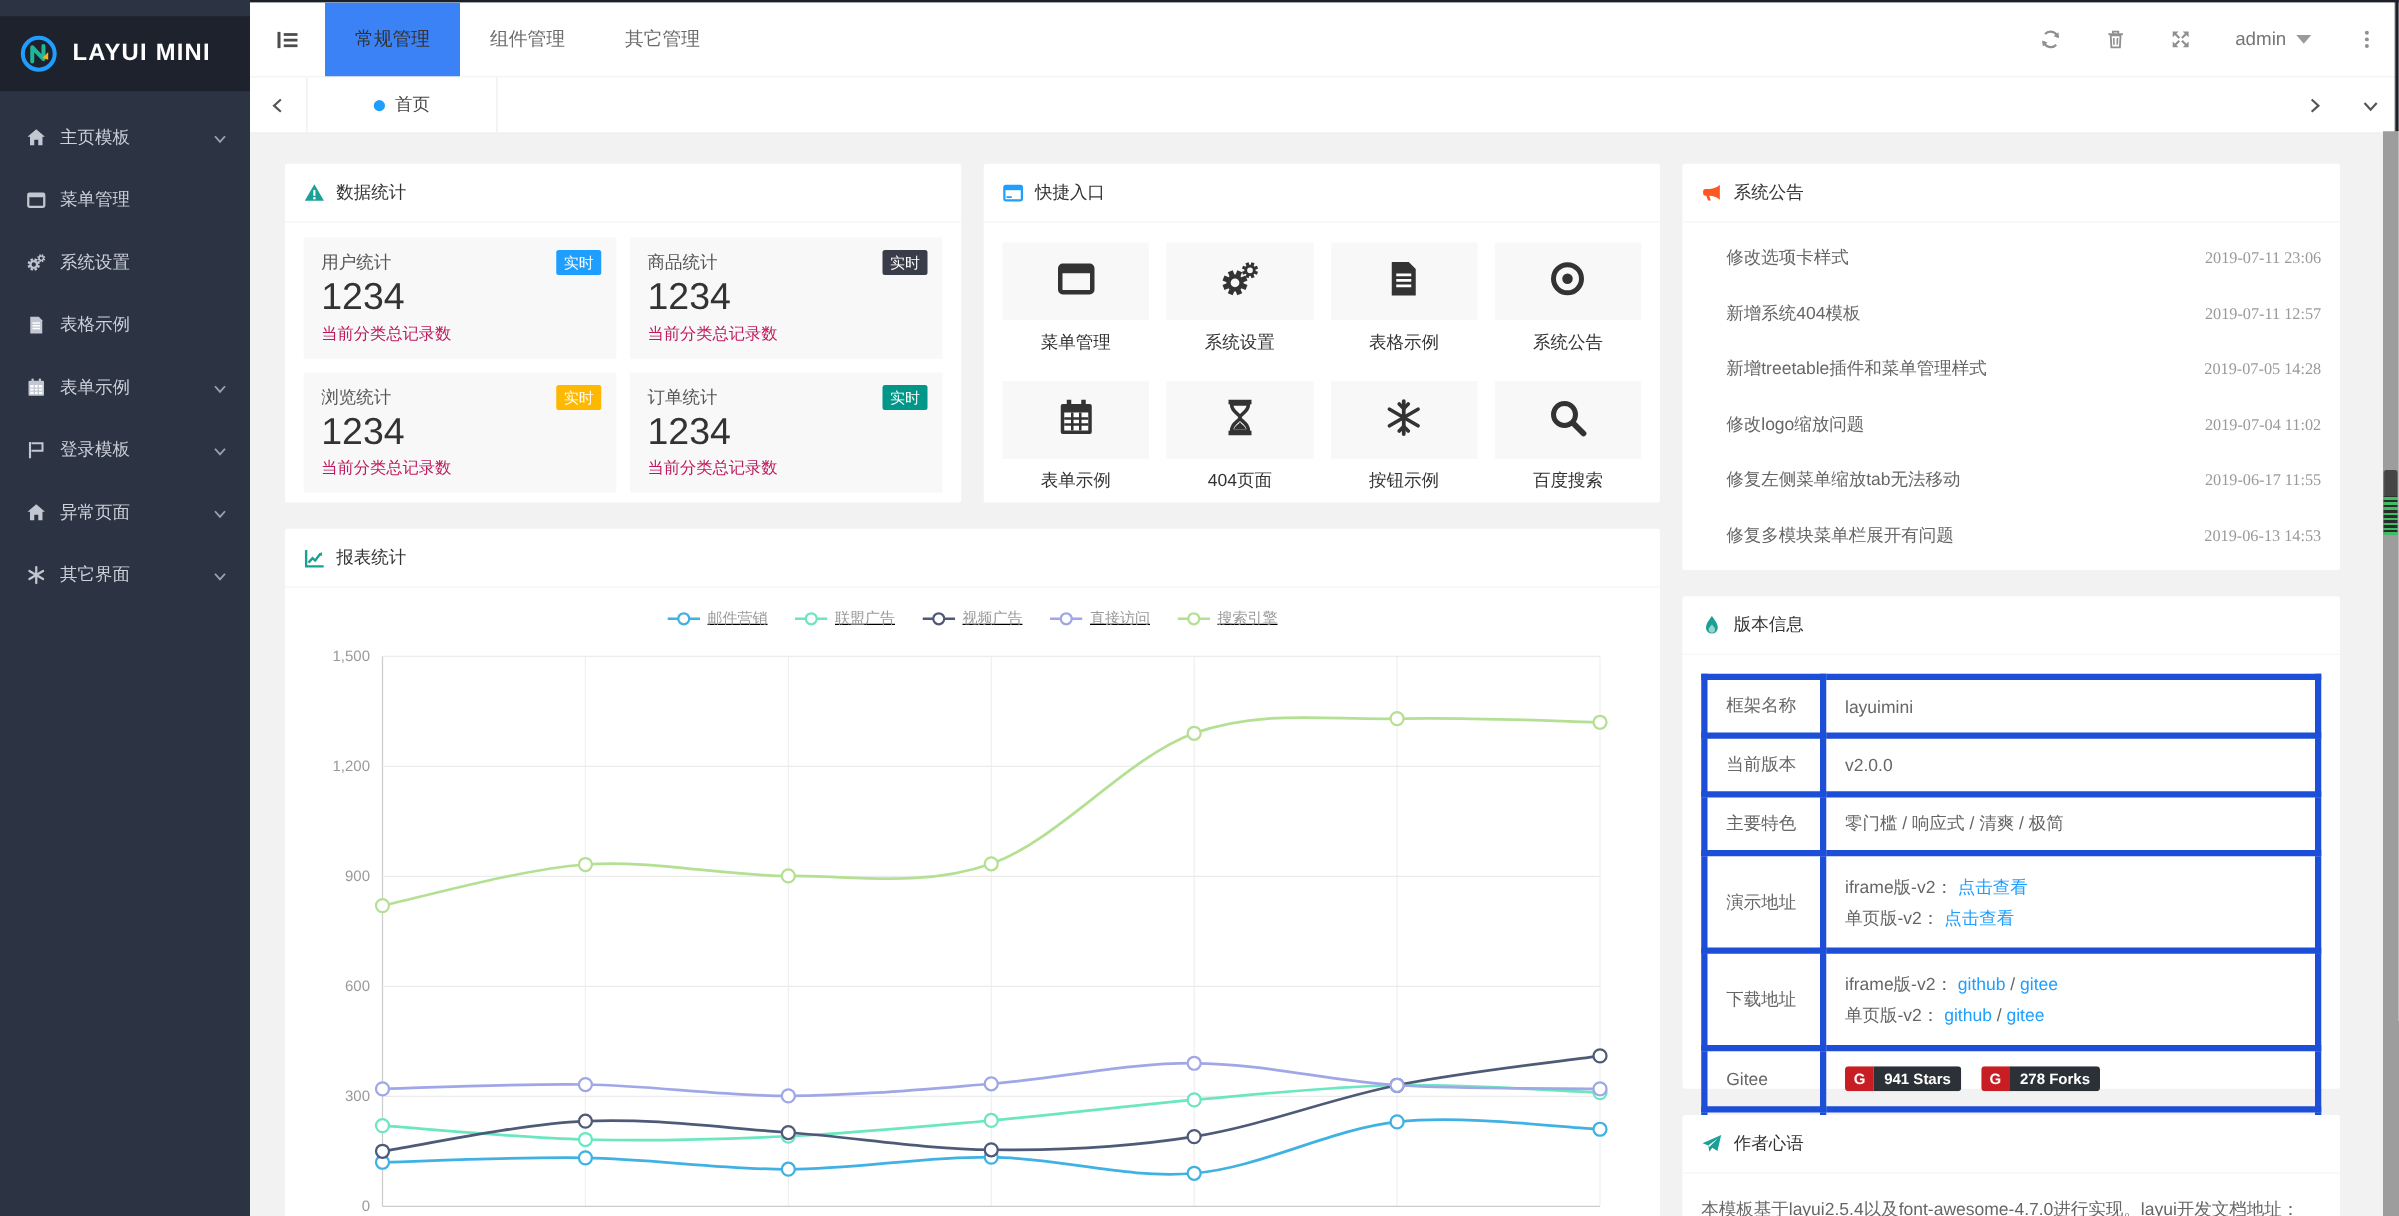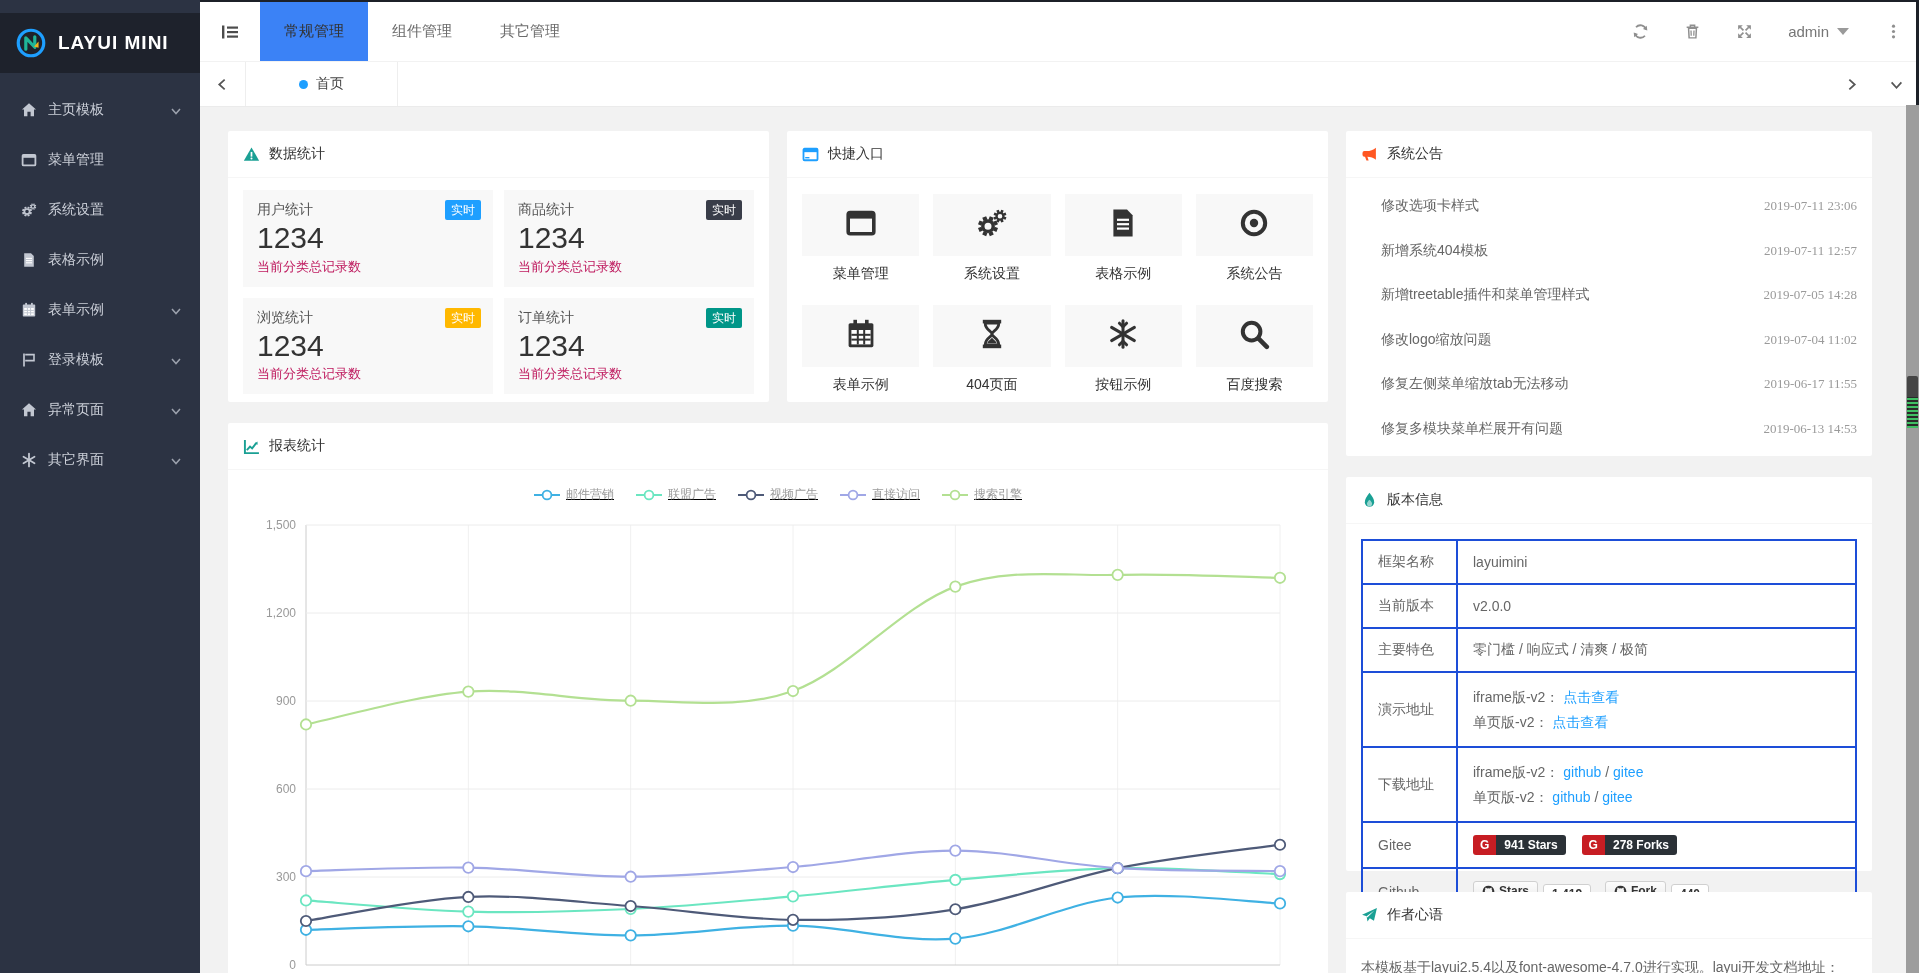--- a/index.html
+++ b/index.html
@@ -74,21 +74,21 @@
   
   .col-right { width:526px; display:flex; flex-direction:column; gap:21px; }
   .card-notice { height:325px; }
   .notice-list { padding:6px 15px; }
   .notice-row { height:44.5px; display:flex; align-items:center; justify-content:space-between; cursor:pointer;margin-left:20px; }
   .notice-title { font-size:14px; color:#666; }
   .notice-time { font-size:13px; color:#9a9a9a;font-family:Liberation Serif, serif; }
 
   .card-version { height:394px; }
   .v-table { width:calc(100% - 30px); margin:15px; border-collapse:collapse; }
-  .v-table td { border:2px solid #1d4ed8; font-size:14px; color:#666; padding:12px 15px; vertical-align:middle; }
+  .v-table td { border:5px solid #1d4ed8; font-size:14px; color:#666; padding:12px 15px; vertical-align:middle; }
   .v-table td.lab { width:95px; }
   .v-table a { color:#1E9FFF; text-decoration:none; cursor:pointer; }
   .v-line { line-height:1.75; }
   .gitee-badge { display:inline-flex; margin-right:12px; cursor:pointer; font-size:12px; font-weight:bold; border-radius:3px; overflow:hidden; }
   .gitee-badge .gi { background:#c71d23; color:#fff; padding:3px 7px; }
   .gitee-badge .gt { background:#2b3137; color:#fff; padding:3px 8px; }
   .gh-btn { display:inline-flex; align-items:center; gap:4px; border:1px solid #d0d0d0; background:linear-gradient(#fcfcfc,#ececec); border-radius:3px; padding:2px 8px; font-size:12px; font-weight:bold; color:#333; cursor:pointer; }
   .gh-btn svg { width:13px; height:13px; fill:#333; }
   .gh-count { display:inline-block; border:1px solid #d0d0d0; background:#fff; border-radius:3px; padding:2px 8px; font-size:12px; font-weight:bold; color:#333; margin:0 10px 0 5px; cursor:pointer; }
 

